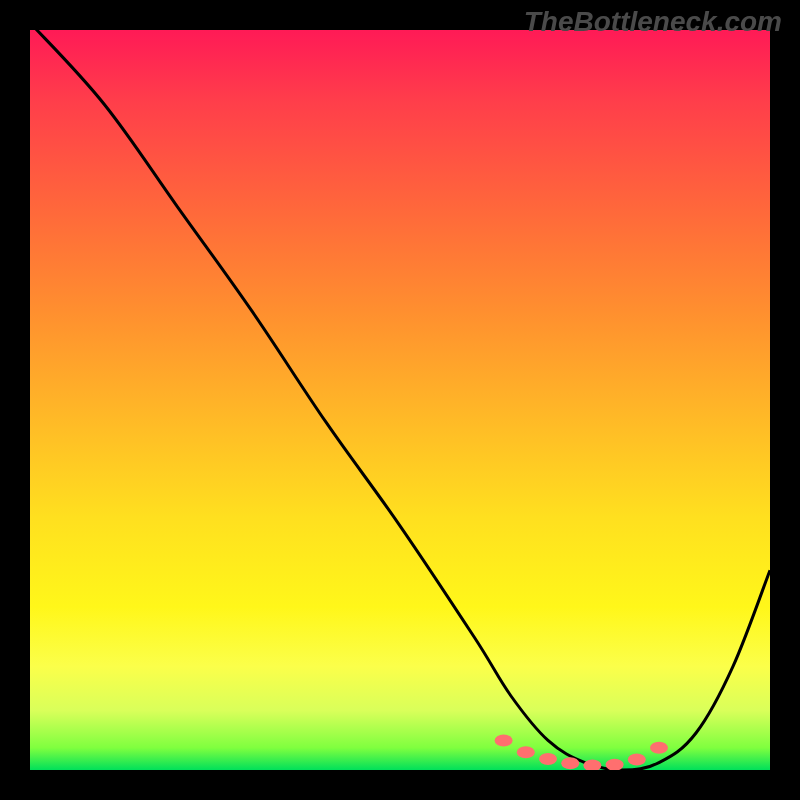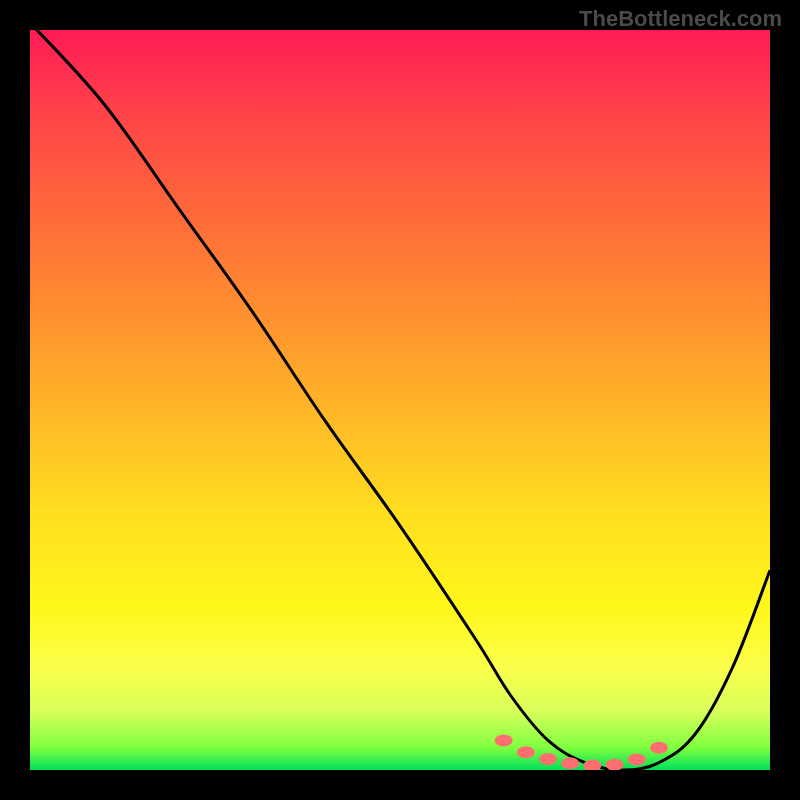--- a/index.html
+++ b/index.html
@@ -54,21 +54,21 @@
     inset: 0;
     width: 100%;
     height: 100%;
   }
 </style>
 </head>
 <body>
 
 <div class="stage">
 
-  <div class="watermark" style="top: 6px; right: 18px; font-size: 22px;">TheBottleneck.com</div>
+  <div class="watermark" style="top: 6px; right: 18px; font-size: 28px; font-style: italic;">TheBottleneck.com</div>
 
   <div class="chart-area">
     <div class="gradient-bg"></div>
 
     <svg class="curve-svg" viewBox="0 0 740 740" preserveAspectRatio="none">
       <path fill="none" stroke="#000" stroke-width="3" d="M 0.0 -7.4 C 13.3 7.3, 47.4 40.7, 74.0 74.0 C 100.6 107.3, 121.4 140.3, 148.0 177.6 C 174.6 214.9, 195.4 242.6, 222.0 281.2 C 248.6 319.8, 269.4 353.6, 296.0 392.2 C 322.6 430.8, 343.4 457.2, 370.0 495.8 C 396.6 534.4, 424.0 576.2, 444.0 606.8 C 464.0 637.4, 467.7 647.4, 481.0 666.0 C 494.3 684.6, 504.7 698.4, 518.0 710.4 C 531.3 722.4, 541.7 727.3, 555.0 732.6 C 568.3 737.9, 578.7 740.0, 592.0 740.0 C 605.3 740.0, 615.7 739.3, 629.0 732.6 C 642.3 725.9, 652.7 720.3, 666.0 703.0 C 679.3 685.7, 689.7 665.7, 703.0 636.4 C 716.3 607.1, 733.3 557.5, 740.0 540.2"></path>
       <g>
           <ellipse cx="473.6" cy="710.4" rx="9" ry="6" fill="#ff6f6f"></ellipse>
           <ellipse cx="495.8" cy="722.2" rx="9" ry="6" fill="#ff6f6f"></ellipse>
           <ellipse cx="518.0" cy="728.9" rx="9" ry="6" fill="#ff6f6f"></ellipse>

